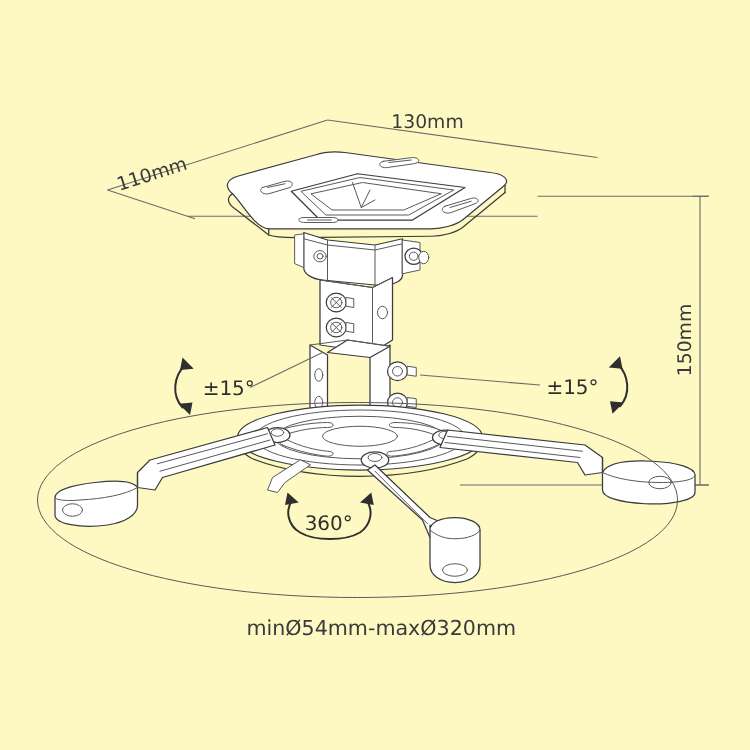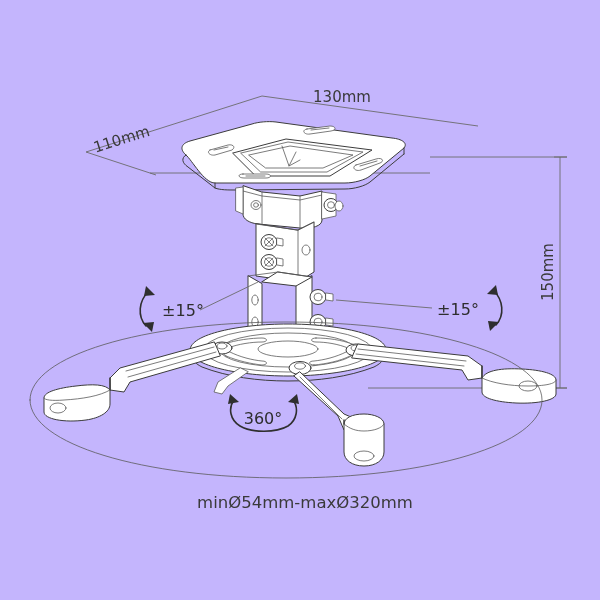--- a/index.html
+++ b/index.html
@@ -12,21 +12,21 @@
     width: 600px;
     height: 600px;
     font-family: "DejaVu Sans", sans-serif;
     overflow: hidden;
     position: relative;
   }
   #drawing-root {
     position: relative;
     width: 600px;
     height: 600px;
-    background: #c4b5fd;
+    background: #fef9c3;
   }
   svg.diagram {
     position: absolute;
     top: 0; left: 0;
     width: 600px;
     height: 600px;
     display: block;
   }
   .ln   { fill: none; stroke: #3c3c3c; stroke-width: 1; stroke-linecap: round; stroke-linejoin: round; }
   .ln-t { fill: none; stroke: #5a5a5a; stroke-width: 0.8; stroke-linecap: round; stroke-linejoin: round; }

